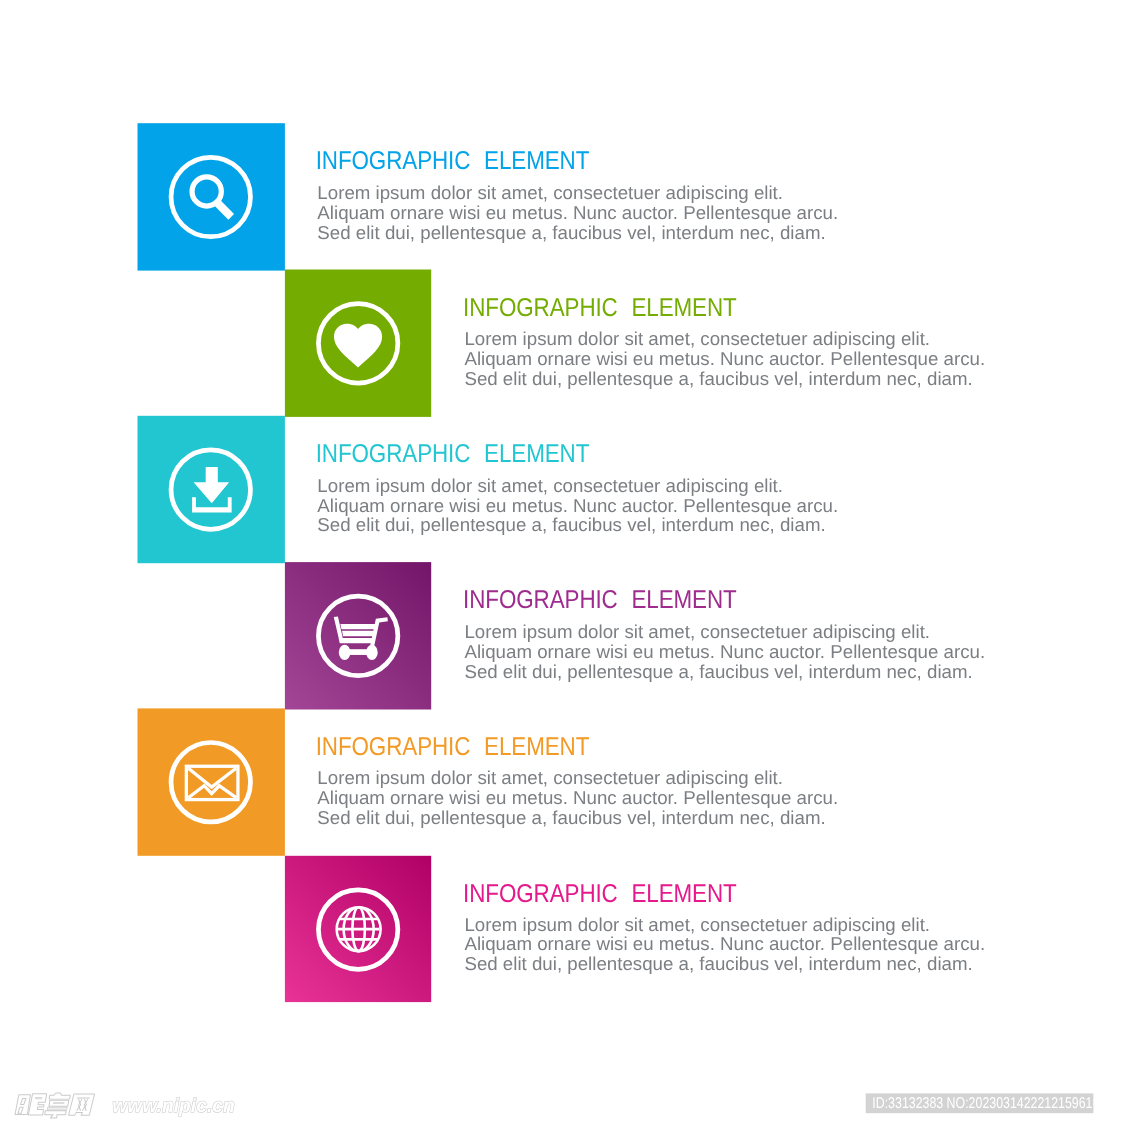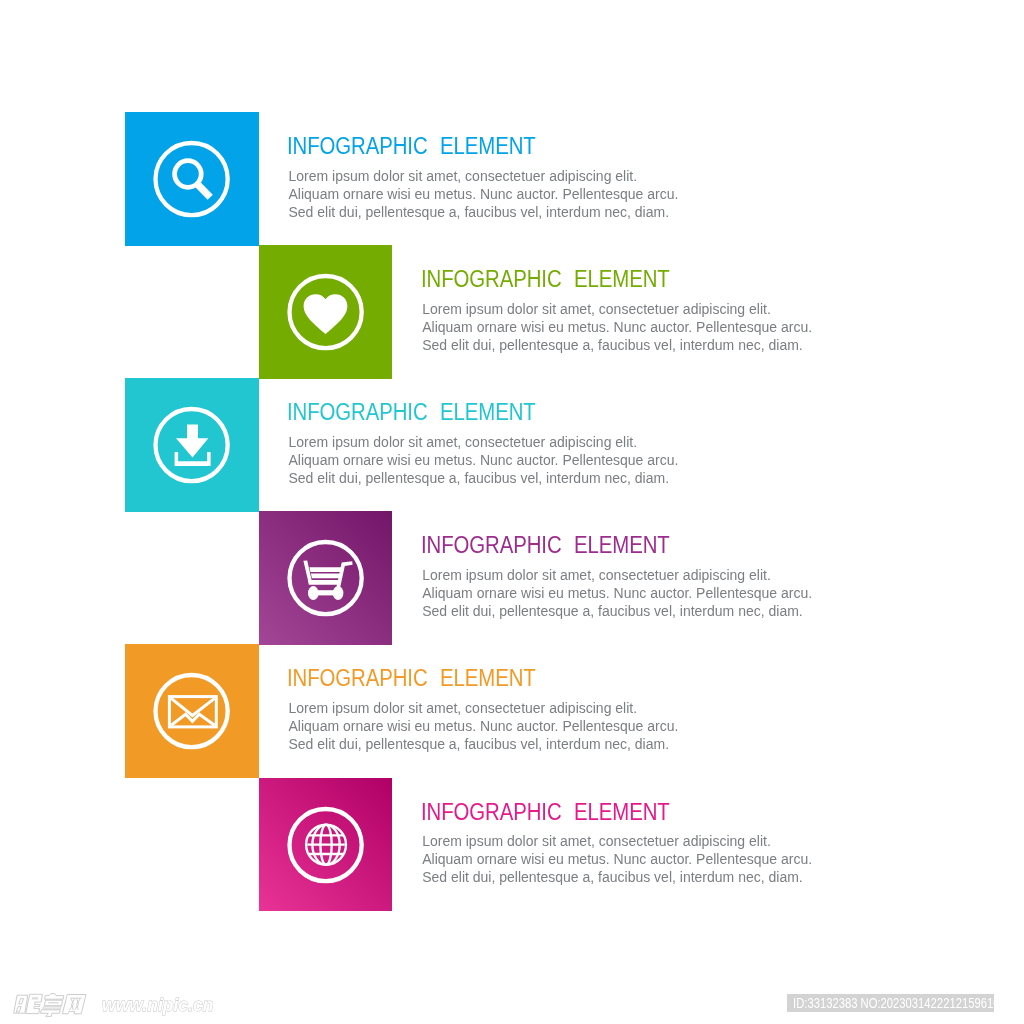--- a/index.html
+++ b/index.html
@@ -10,21 +10,21 @@
   .stage{position:relative;width:1024px;height:1024px;}
 
   .row{position:absolute;left:0;width:1024px;height:133.2px;padding-left:12px;}
   .tile{position:absolute;width:133.6px;height:133.6px;top:0;}
   .tile .icon{position:absolute;left:0;top:0;width:133.6px;height:133.6px;}
 
   .txt{position:absolute;top:0;}
   .title{position:absolute;top:22px;left:-0.6px;font-size:23.5px;font-weight:400;
          letter-spacing:-0.1px;word-spacing:8.0px;white-space:nowrap;line-height:24px;
          transform:scaleX(0.867);transform-origin:0 50%;}
-  .body{position:absolute;left:0.5px;top:54.7px;font-size:14px;color:#7b7e82;
+  .body{position:absolute;left:0.5px;top:54.7px;font-size:17px;color:#7b7e82;
         line-height:18px;white-space:nowrap;font-weight:400;}
   .body div{white-space:nowrap;}
 
   .wm-logo{position:absolute;left:12px;top:992px;}
   .wm-url{position:absolute;left:101.5px;top:995px;font-size:18px;font-style:italic;
           font-weight:700;color:#ffffff;-webkit-text-stroke:0.9px #c6c6c6;
           paint-order:stroke fill;letter-spacing:0px;
           transform:scaleX(0.975);transform-origin:0 50%;}
   .wm-id{position:absolute;left:786.7px;top:993.6px;width:207px;height:18.4px;
          background:#d3d3d3;box-sizing:border-box;overflow:hidden;}

